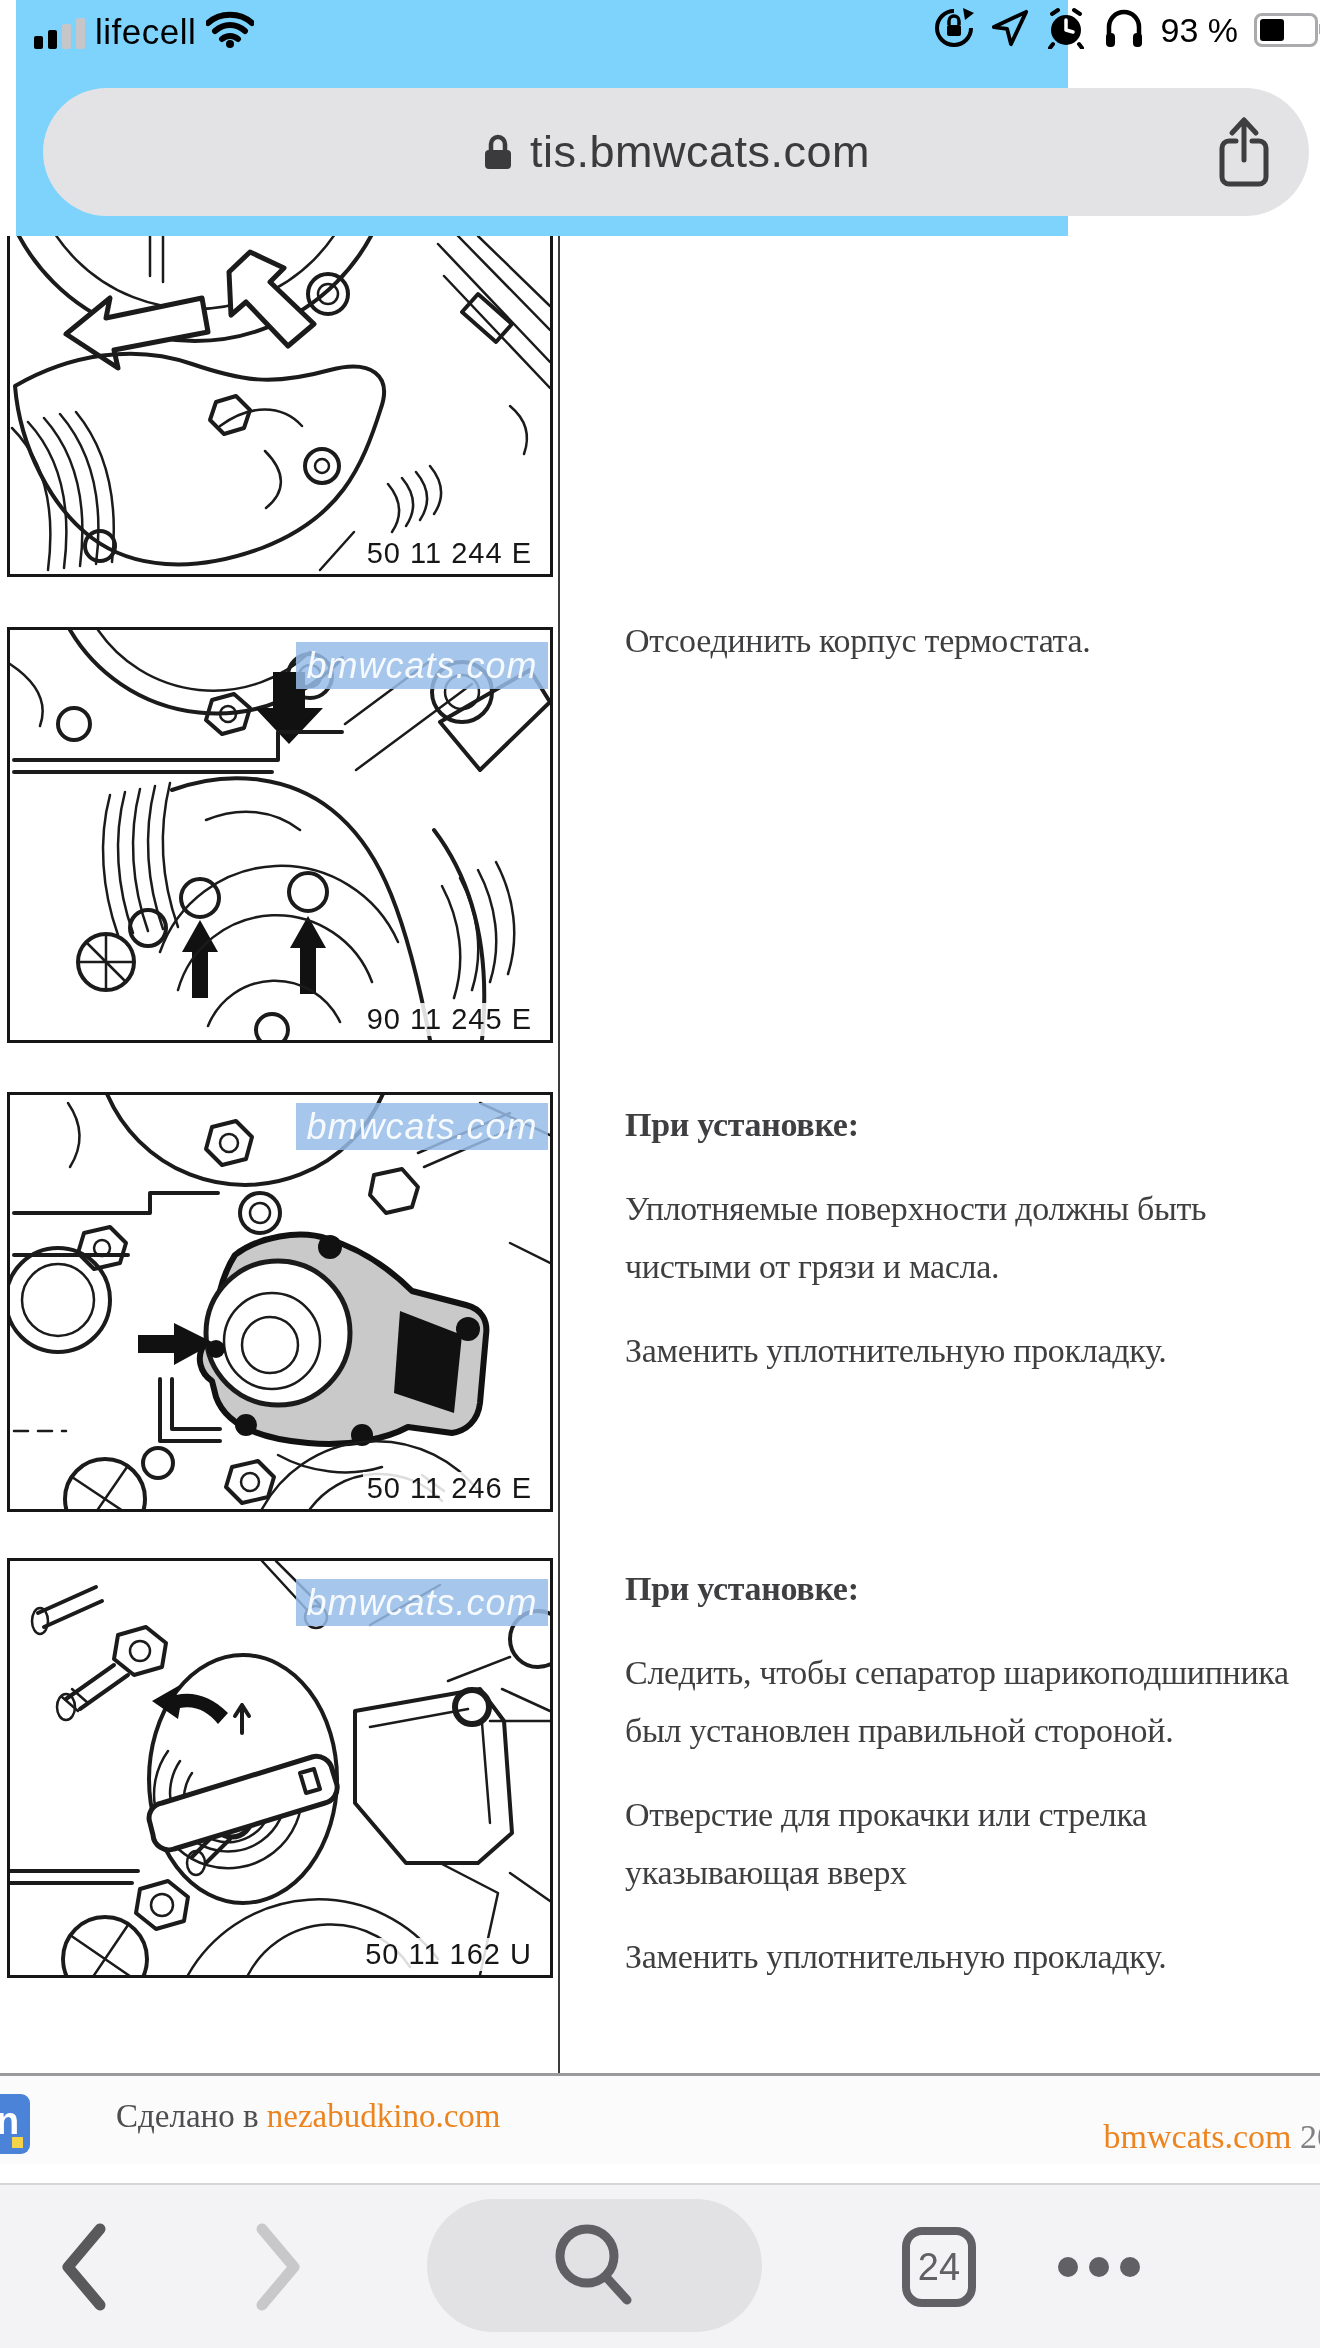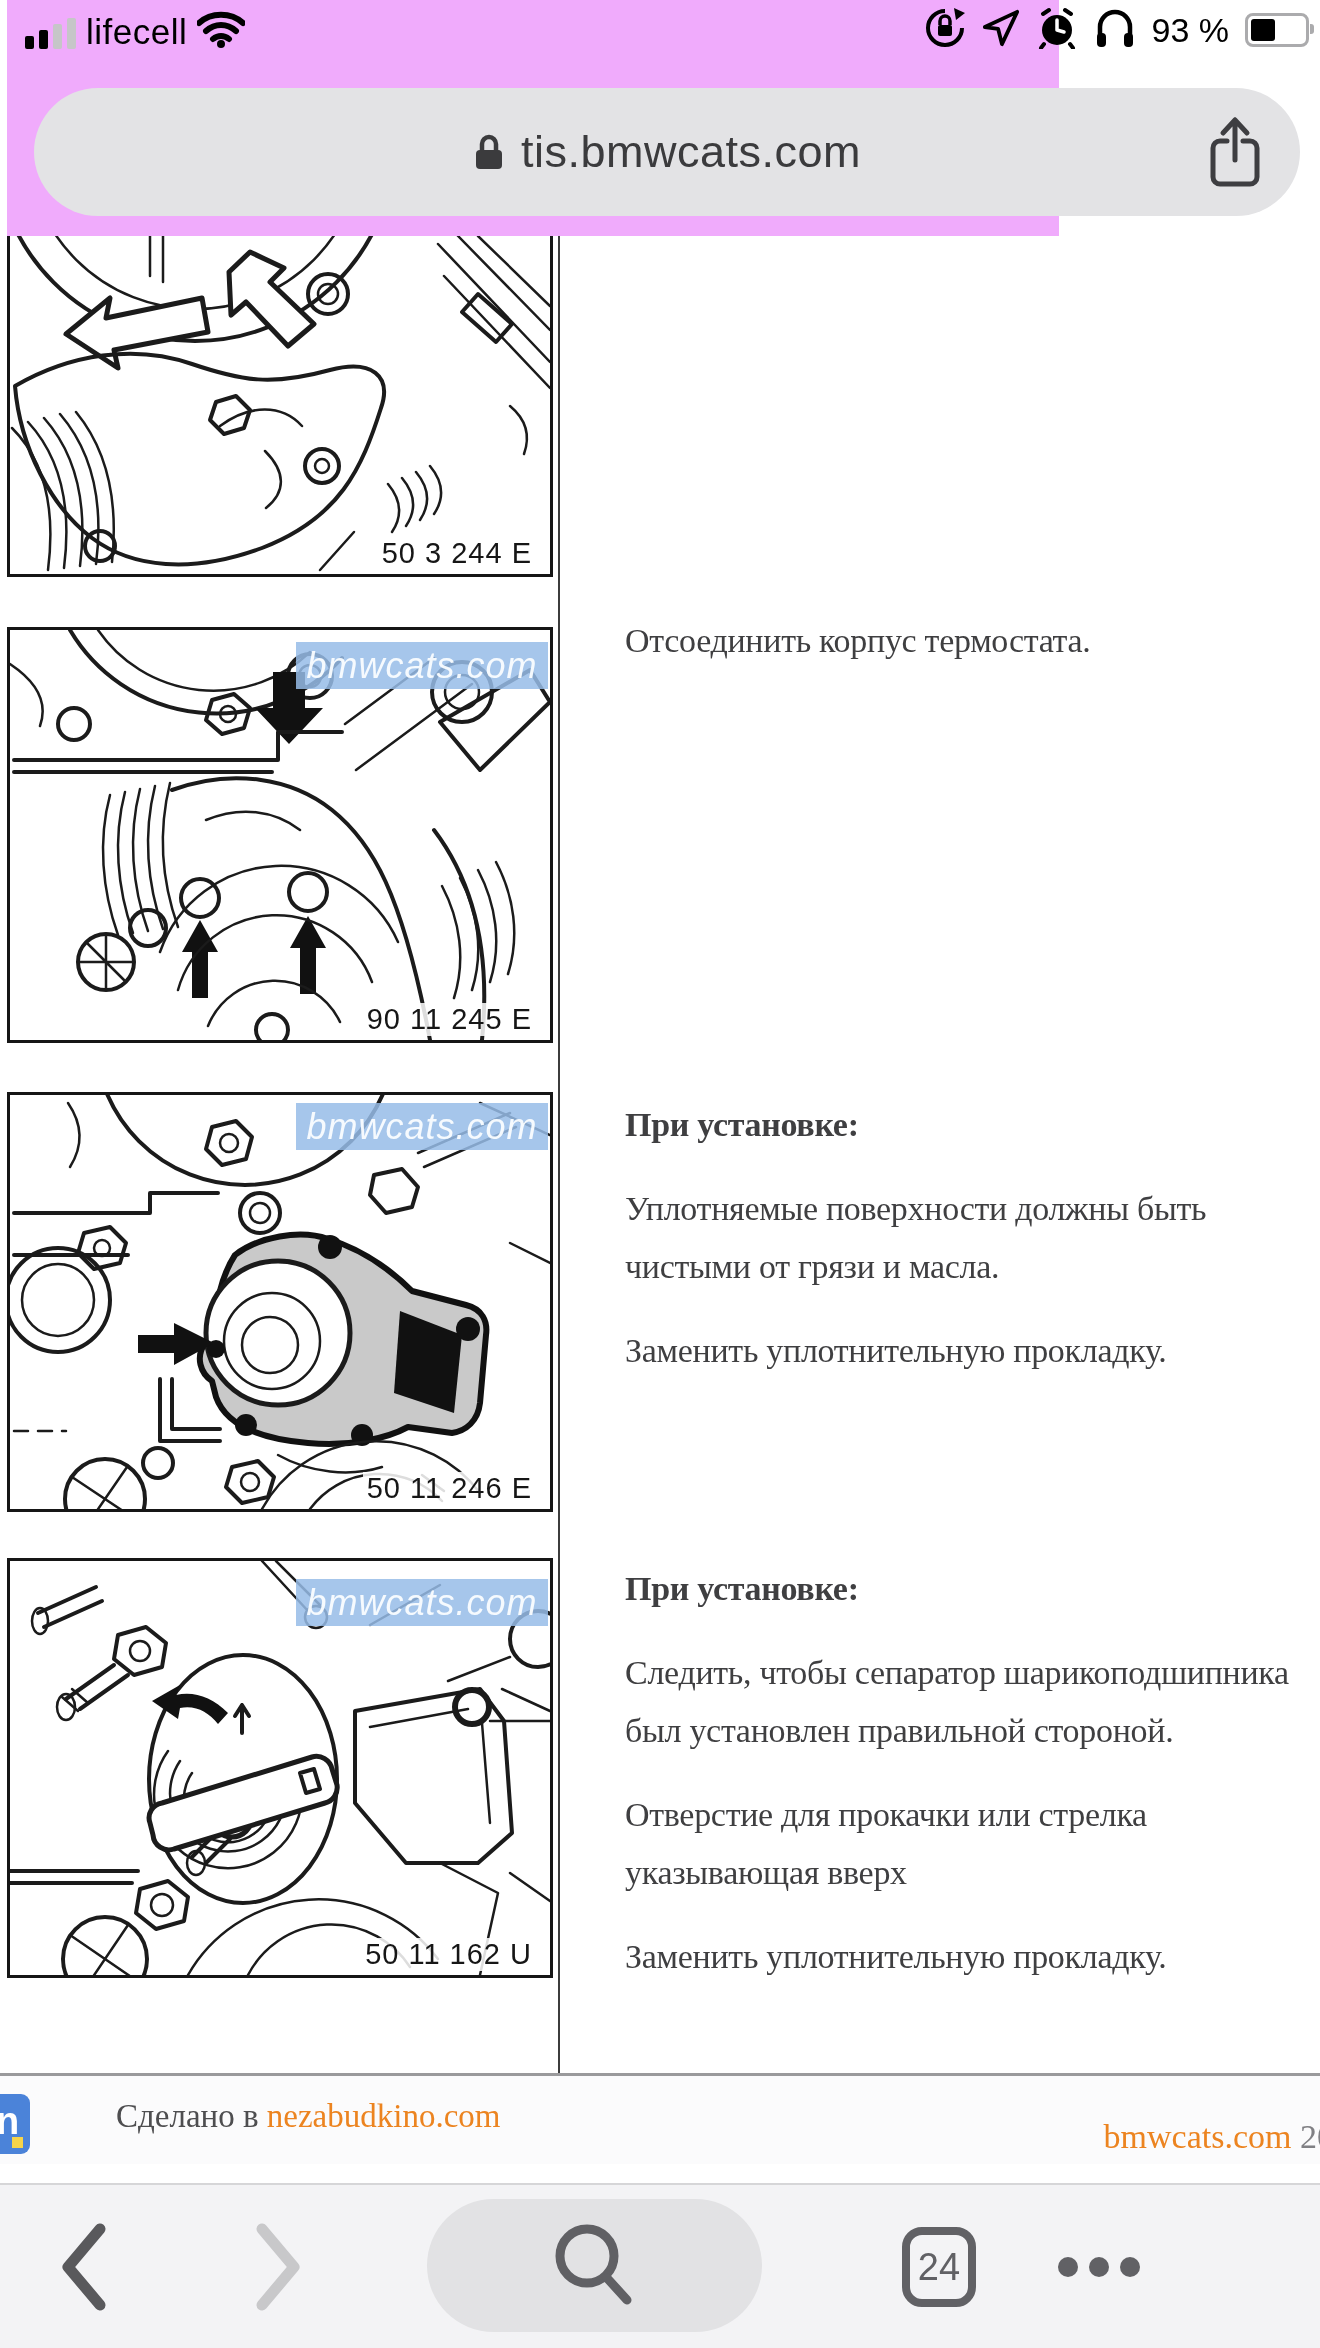--- a/index.html
+++ b/index.html
@@ -1,19 +1,19 @@
 <!DOCTYPE html>
 <html><head>
 <meta charset="utf-8">
 <style>
   html,body{margin:0;padding:0;background:#222;}
   .screen{position:relative;width:1320px;height:2348px;background:#ffffff;overflow:hidden;
           font-family:"Liberation Sans",sans-serif;}
   
-  .chrome{position:absolute;left:7px;top:0;width:1052px;height:236px;background:#f0abfc;}
+  .chrome{position:absolute;left:16px;top:0;width:1052px;height:236px;background:#7dd3fc;}
   .statusbar{position:absolute;left:0;top:0;width:1320px;height:62px;}
   .sb-left{position:absolute;left:18px;top:10px;display:flex;align-items:flex-end;gap:10px;}
   .sig{display:flex;align-items:flex-end;gap:5px;height:34px;padding-bottom:3px;}
   .sig i{display:block;width:9px;border-radius:2px;background:#c6c6c8;}
   .sig i.on{background:#000;}
   .carrier{font-size:35px;color:#000;line-height:40px;letter-spacing:.5px;}
   .sb-time{position:absolute;left:0;right:0;top:10px;text-align:center;font-size:36px;font-weight:700;color:#000;}
   .sb-right{position:absolute;right:18px;top:8px;display:flex;align-items:center;gap:16px;height:44px;}
   .pct{font-size:34px;color:#000;}
   .batt{position:relative;width:58px;height:28px;border:3px solid #ababad;border-radius:8px;}
@@ -165,21 +165,21 @@
         <circle cx="312" cy="230" r="7" class="thin"></circle>
       <circle cx="318" cy="58" r="20"></circle>
         <circle cx="318" cy="58" r="10" class="thin"></circle>
       <polygon points="206,166 226,160 240,174 234,192 214,198 200,184"></polygon>
       <path d="M428,8 L540,126 M448,0 L540,94 M468,0 L540,70 M434,40 L540,152" class="thin"></path>
       <polygon points="468,58 502,88 486,106 452,76"></polygon>
       <path d="M378,248 q20,24 4,48 M392,242 q20,24 4,48 M406,236 q20,24 4,48 M420,230 q20,24 4,48" class="thin"></path>
       <path d="M344,296 L310,334" class="thin"></path>
       <path d="M500,170 q24,20 14,48" class="thin"></path>
     </svg>
-    <div class="cap">50 3 244 E</div>
+    <div class="cap">50 11 244 E</div>
   </div>
 
   <div class="fig" style="top:627px;height:416px;">
     <svg class="draw" width="540" height="410" viewBox="0 0 540 410">
       <path d="M60,0 A170,170 0 0 0 332,28"></path>
       <path d="M88,0 A140,140 0 0 0 300,22" class="thin"></path>
       <circle cx="300" cy="46" r="22"></circle>
         <circle cx="300" cy="46" r="11" class="thin"></circle>
       <circle cx="64" cy="94" r="16"></circle>
       <polygon points="202,70 224,64 240,78 234,98 212,104 196,90"></polygon>

